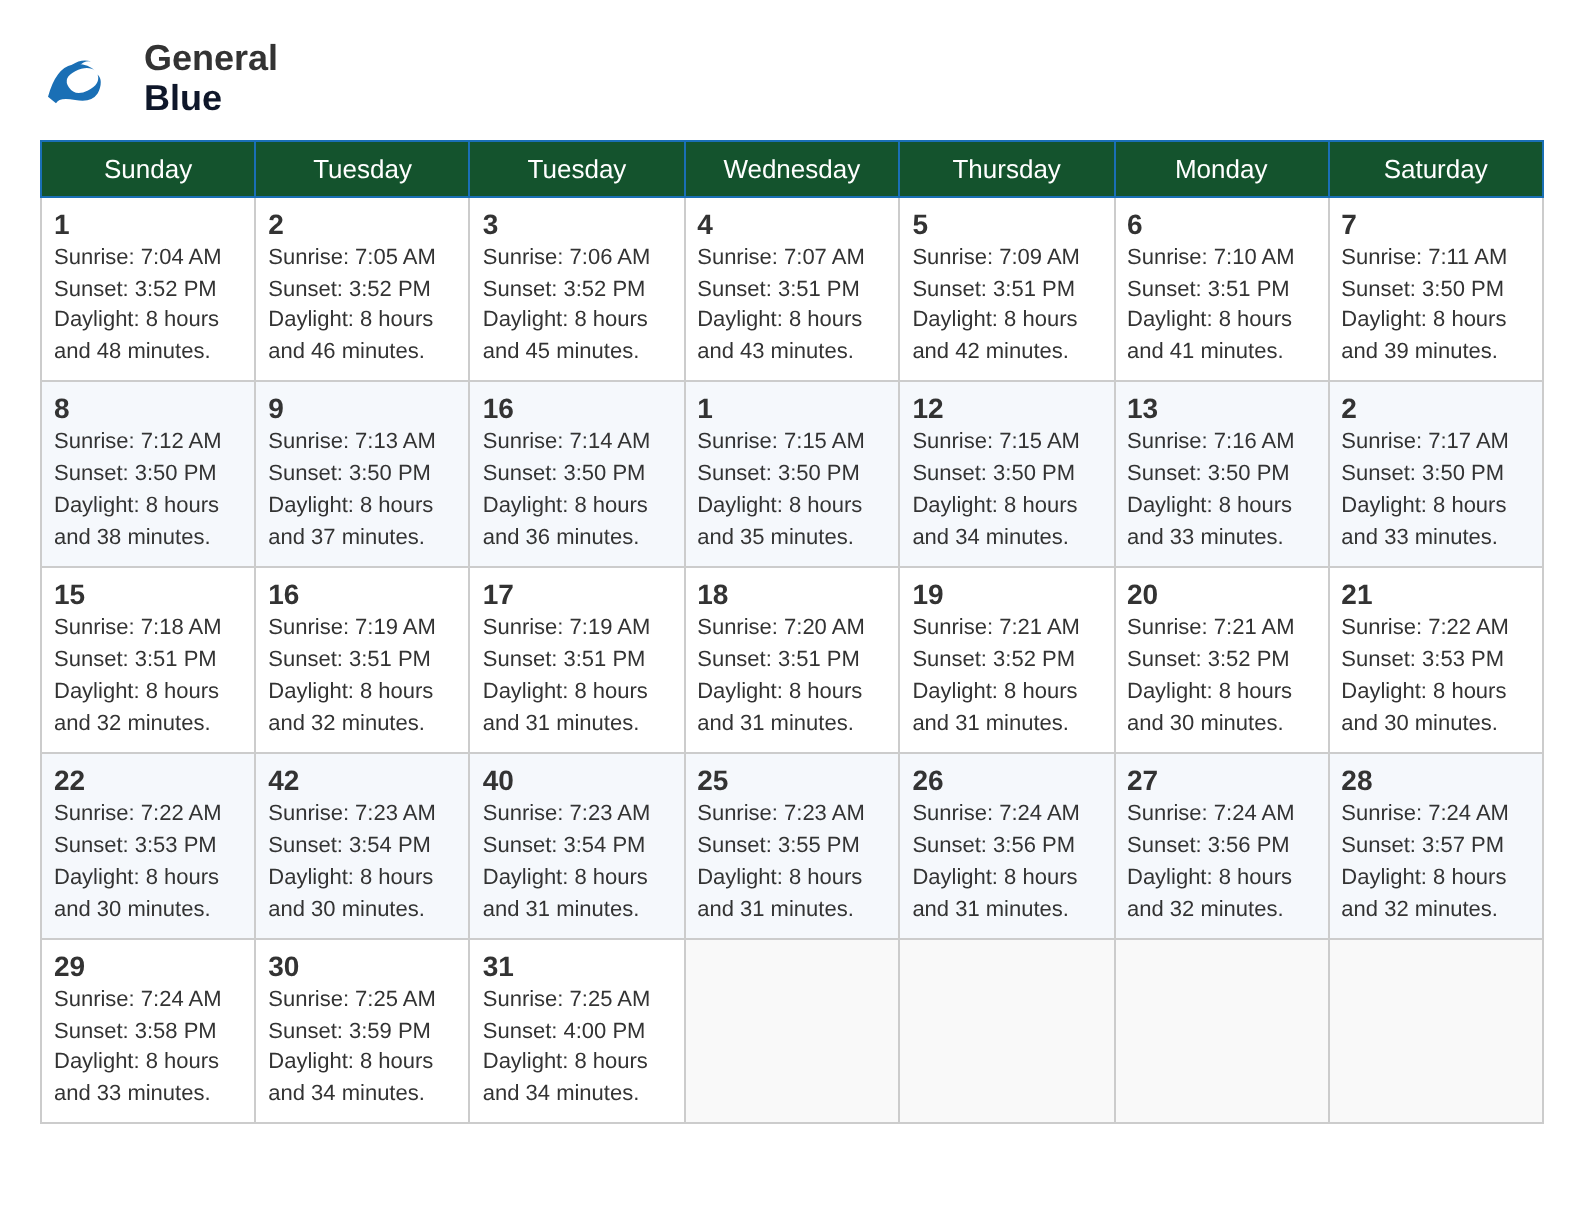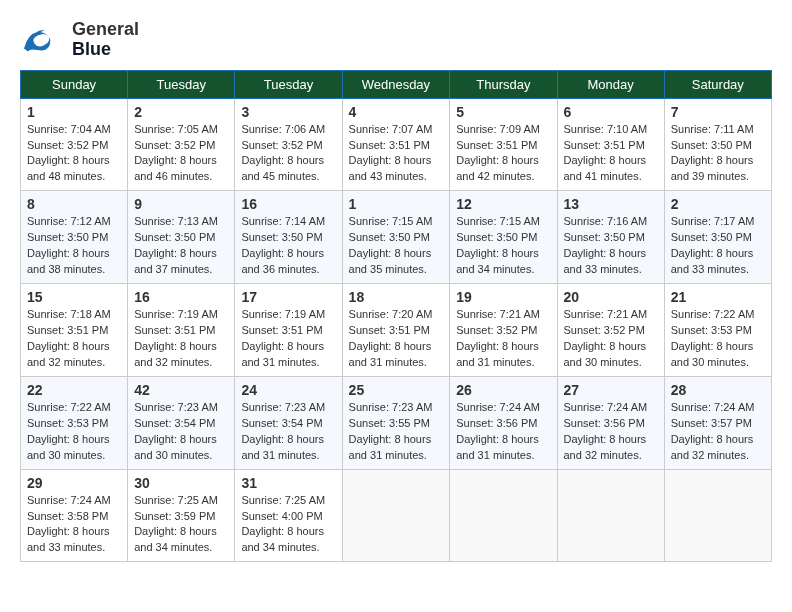--- a/index.html
+++ b/index.html
@@ -305,21 +305,21 @@
         </td>
         <td>
           <span class="day-num">42</span>
         <div class="day-detail">
           Sunrise: 7:23 AM<br>
           Sunset: 3:54 PM<br>
           Daylight: 8 hours and 30 minutes.
         </div>
         </td>
         <td>
-          <span class="day-num">24</span>
+          <span class="day-num">40</span>
         <div class="day-detail">
           Sunrise: 7:23 AM<br>
           Sunset: 3:54 PM<br>
           Daylight: 8 hours and 31 minutes.
         </div>
         </td>
         <td>
           <span class="day-num">25</span>
         <div class="day-detail">
           Sunrise: 7:23 AM<br>

